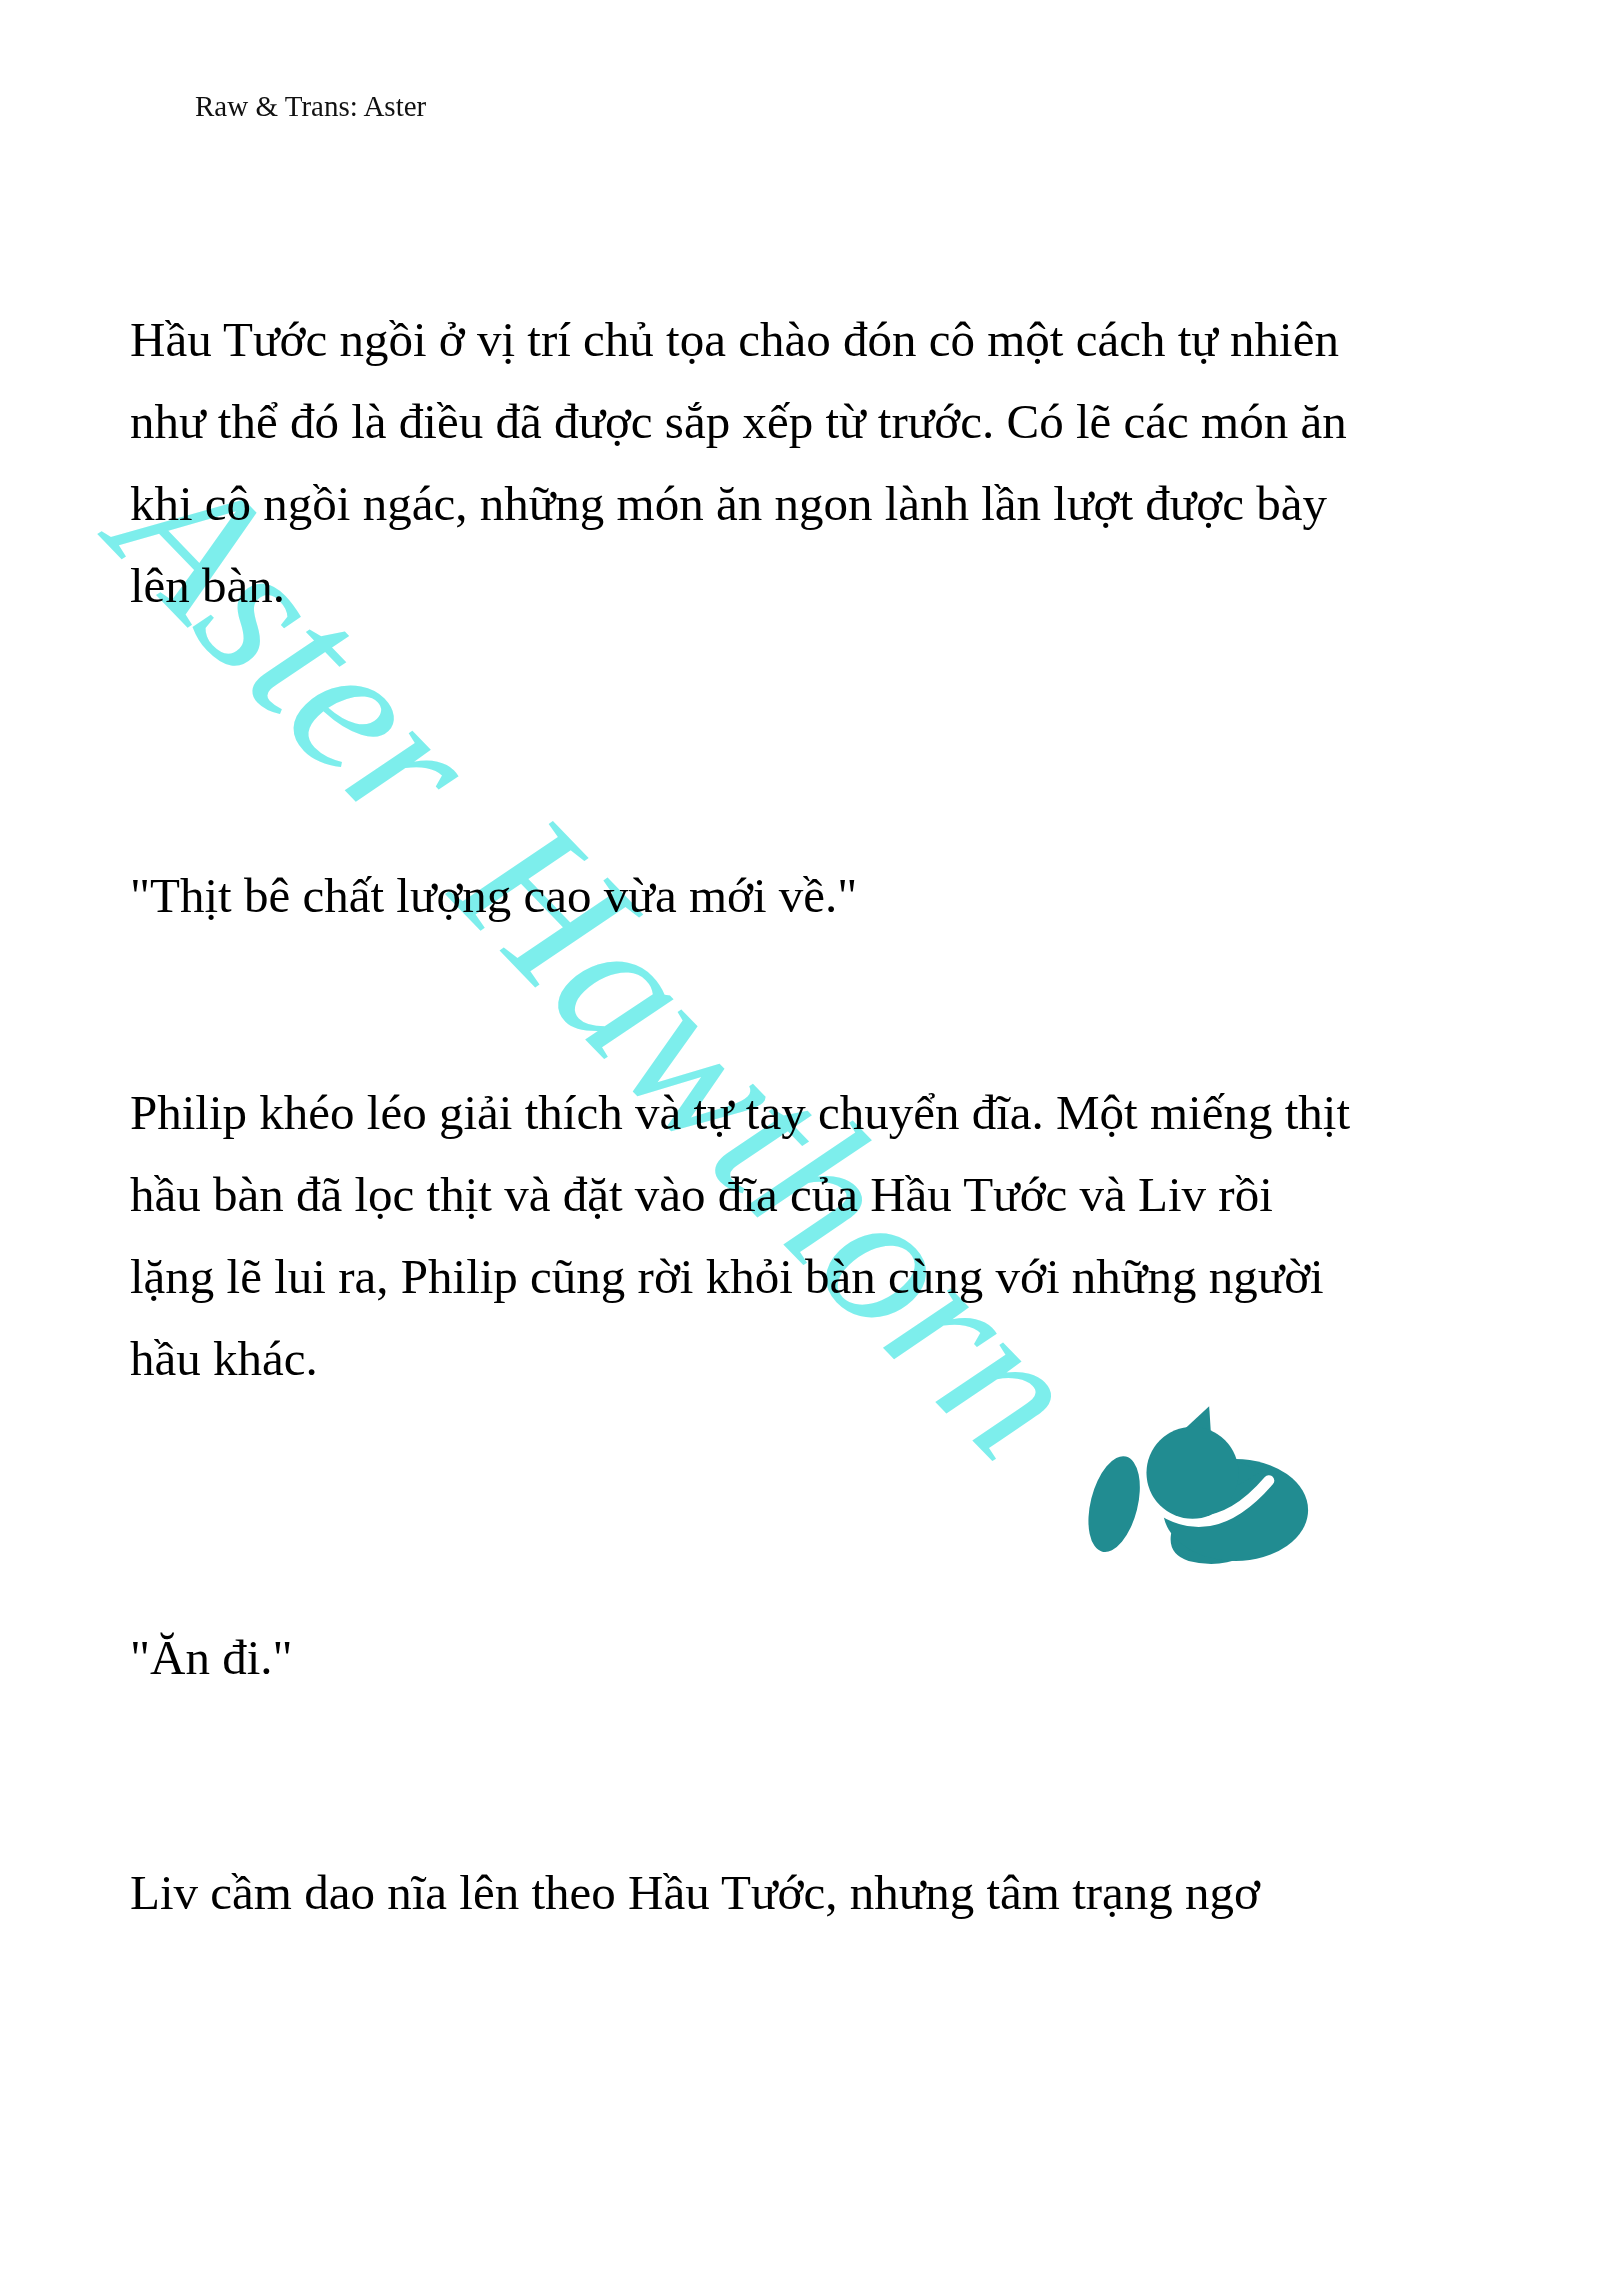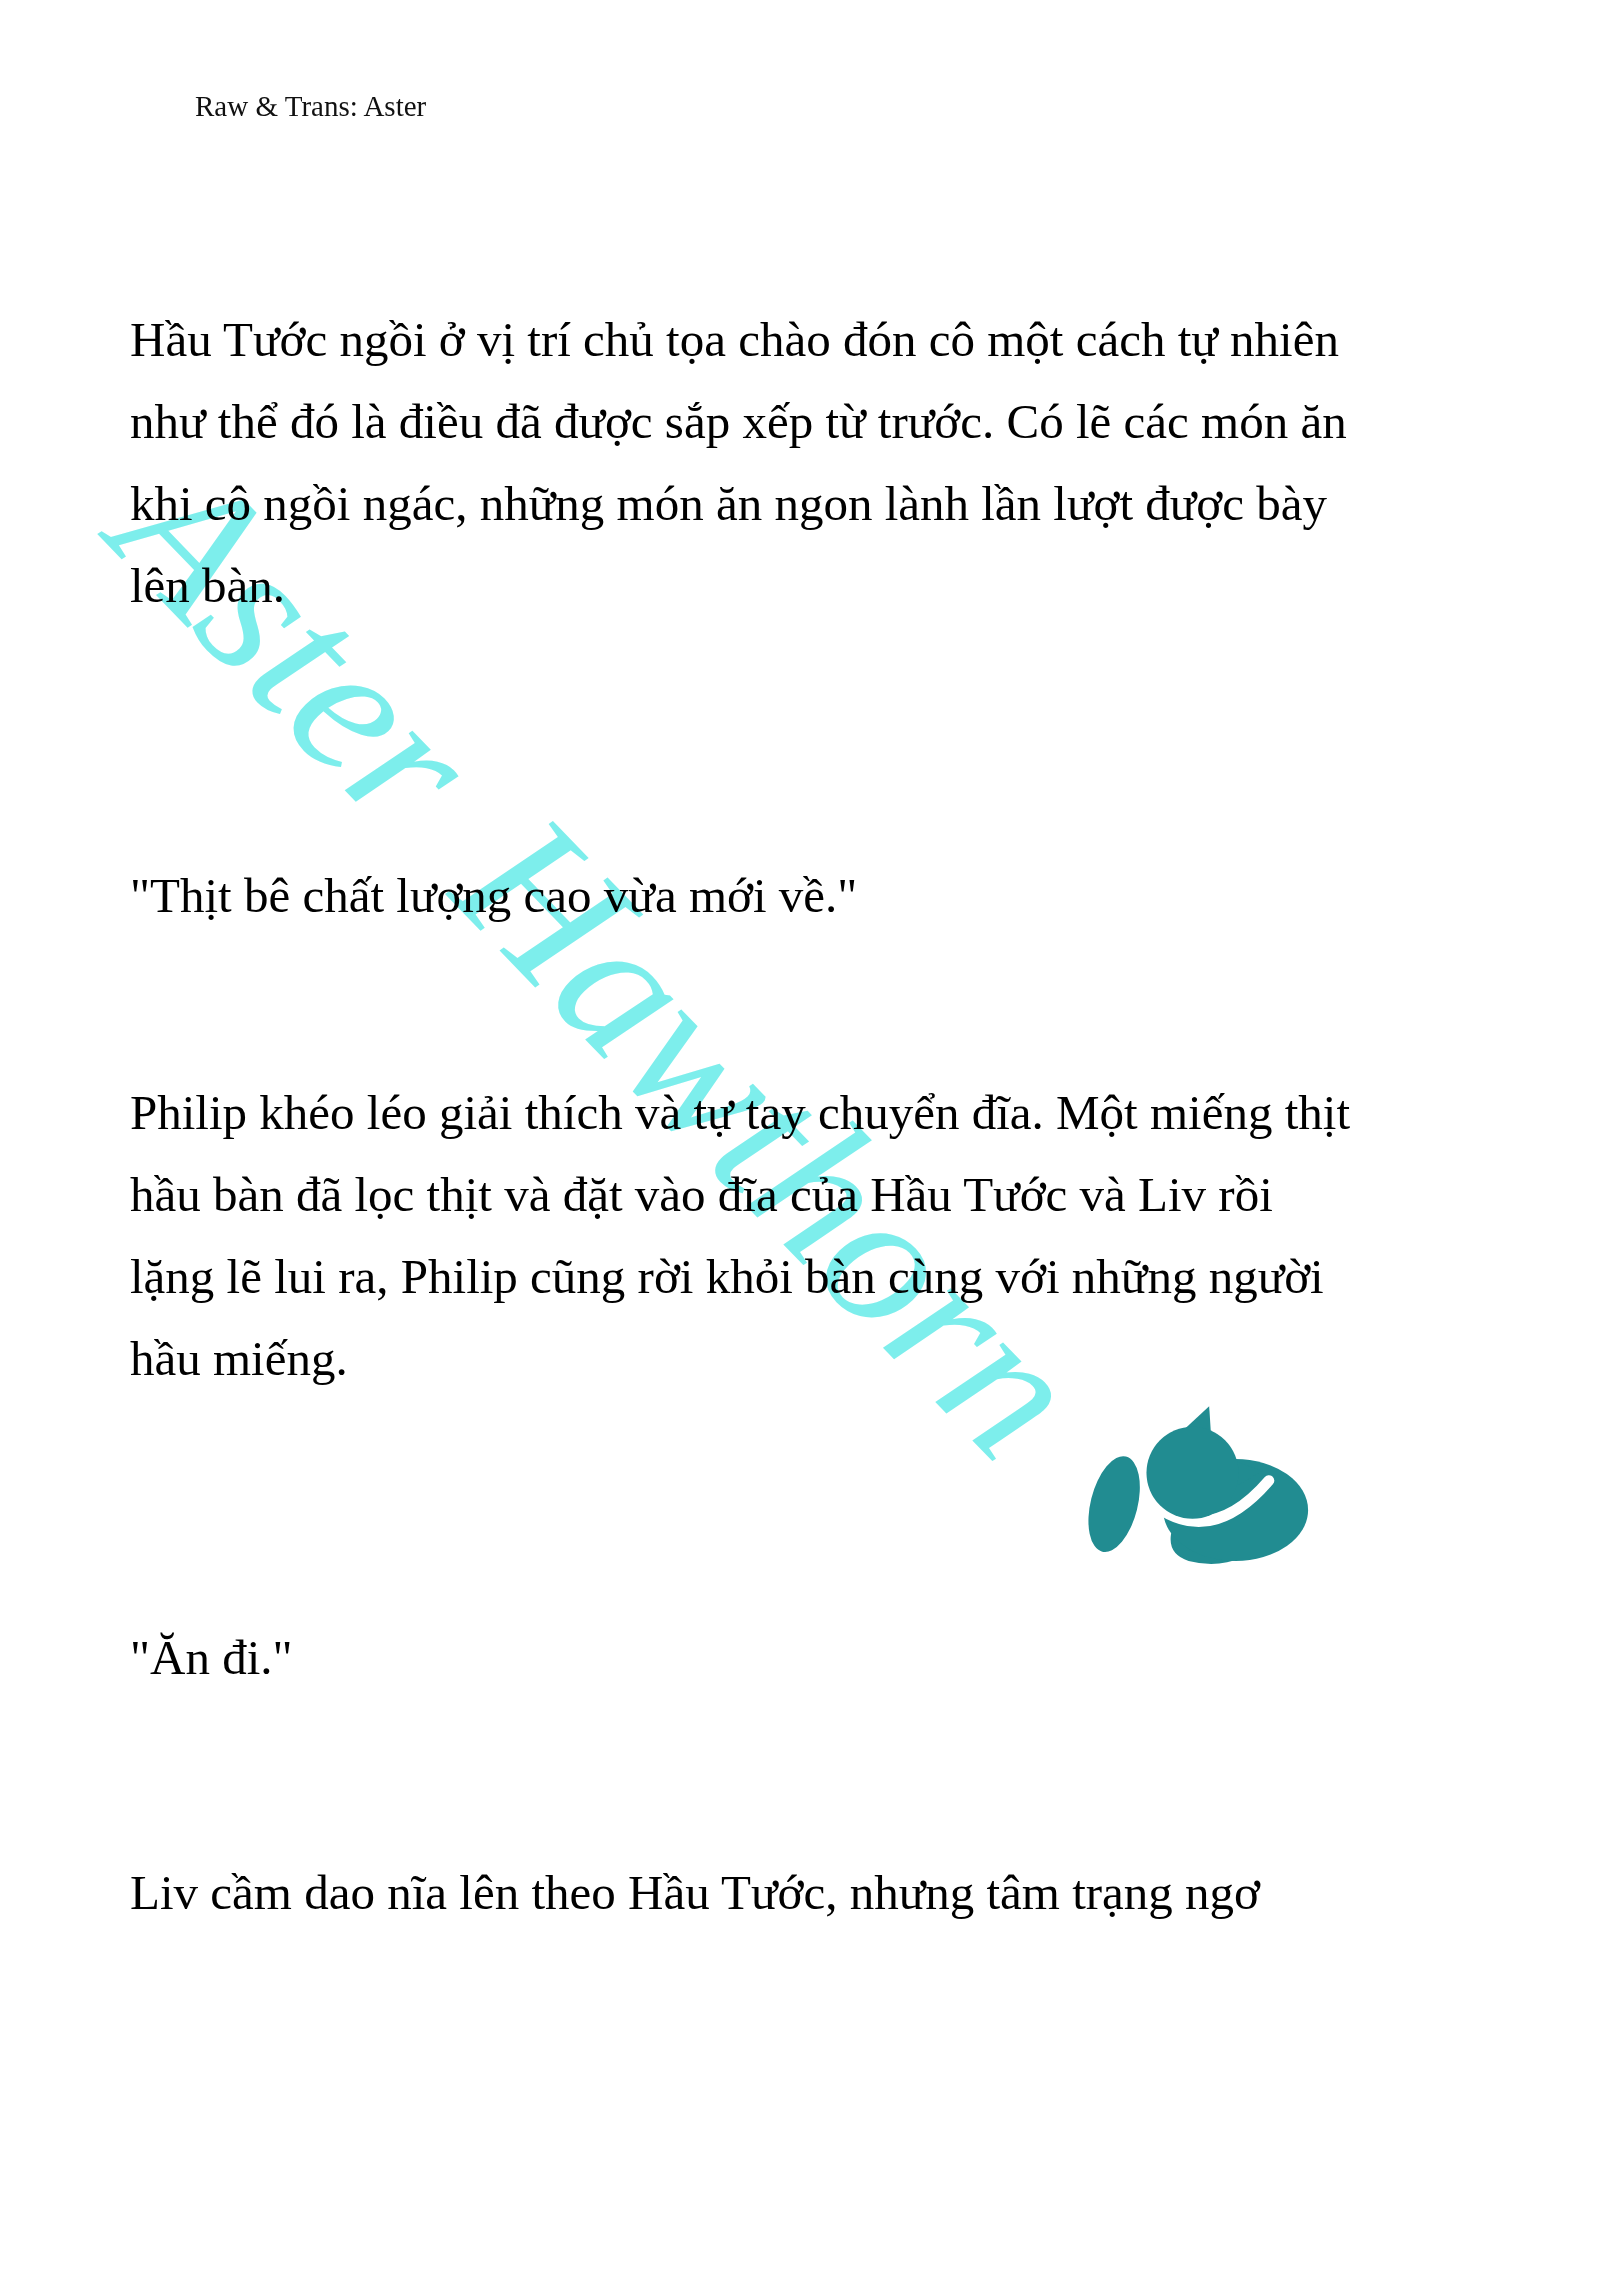--- a/index.html
+++ b/index.html
@@ -100,21 +100,21 @@
     </div>
 
     <div class="para q1">
       <div class="line">"Thịt bê chất lượng cao vừa mới về."</div>
     </div>
 
     <div class="para p2">
       <div class="line">Philip khéo léo giải thích và tự tay chuyển đĩa. Một miếng thịt</div>
       <div class="line">hầu bàn đã lọc thịt và đặt vào đĩa của Hầu Tước và Liv rồi</div>
       <div class="line">lặng lẽ lui ra, Philip cũng rời khỏi bàn cùng với những người</div>
-      <div class="line">hầu miếng.</div>
+      <div class="line">hầu khác.</div>
     </div>
 
     <div class="para q2">
       <div class="line">"Ăn đi."</div>
     </div>
 
     <div class="para p3">
       <div class="line">Liv cầm dao nĩa lên theo Hầu Tước, nhưng tâm trạng ngơ</div>
     </div>
 

